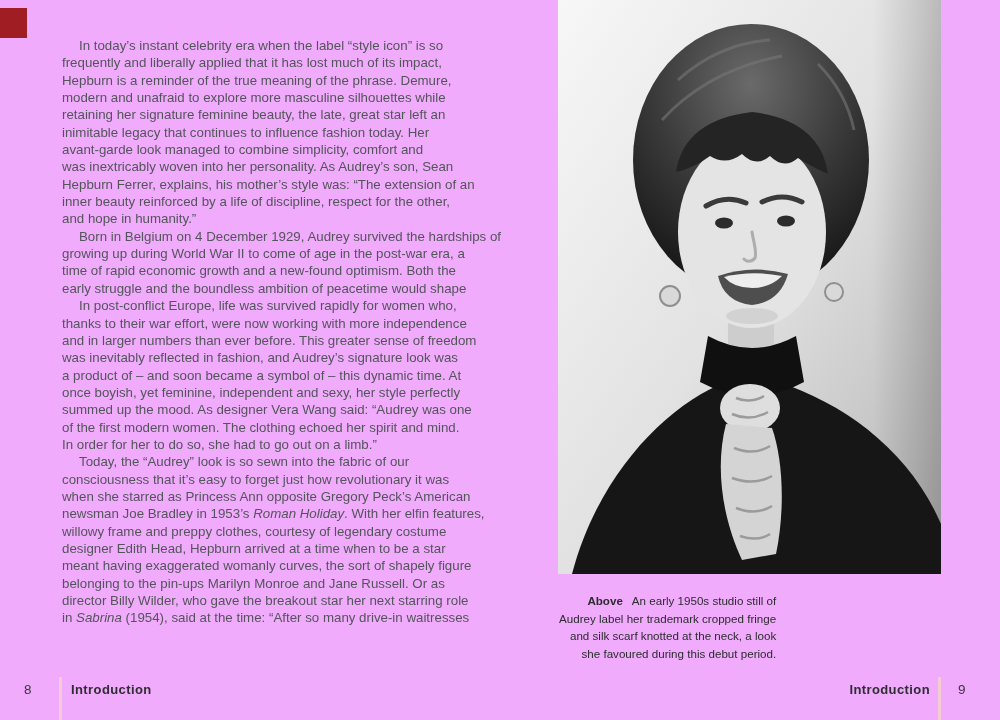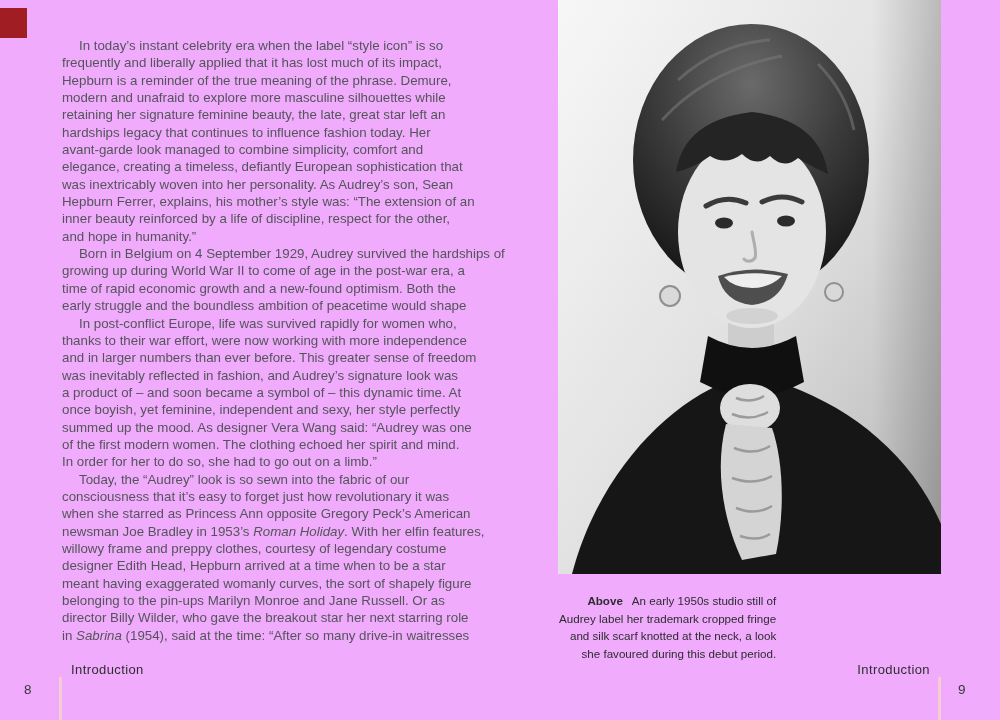--- a/index.html
+++ b/index.html
@@ -19,47 +19,46 @@
   .caption{position:absolute;left:559px;top:592px;font-size:11.6px;line-height:17.6px;
            color:#2c2c2e;text-align:right;}
   .cap-label{font-weight:bold;margin-right:9px;}
   
   .footer-pagenum{position:absolute;top:682px;font-size:13.5px;color:#38383a;}
   .footer-pagenum.left{left:24px;}
   .footer-pagenum.right{left:958px;}
   .footer-bar{position:absolute;top:677px;width:3px;height:43px;background:#f4ccd2;}
   .left-bar{left:59px;}
   .right-bar{left:938px;}
-  .footer-section{position:absolute;top:662px;font-size:13px;font-weight:normal;
+  .footer-section{position:absolute;top:682px;font-size:13px;font-weight:bold;
                   letter-spacing:.4px;color:#2e2e30;}
   .left-sec{left:71px;}
   .right-sec{right:70px;}
 </style>
 </head>
 <body>
 
 <div class="spread">
 
   <div class="corner-tab" style="background: rgb(160, 29, 36);"></div>
 
   <section>
     <div class="body-text" id="body-text" style="color: rgb(84, 85, 90);">
         <div class="tl indent">In today’s instant celebrity era when the label “style icon” is so</div>
         <div class="tl">frequently and liberally applied that it has lost much of its impact,</div>
         <div class="tl">Hepburn is a reminder of the true meaning of the phrase. Demure,</div>
         <div class="tl">modern and unafraid to explore more masculine silhouettes while</div>
         <div class="tl">retaining her signature feminine beauty, the late, great star left an</div>
-        <div class="tl">hardships legacy that continues to influence fashion today. Her</div>
+        <div class="tl">inimitable legacy that continues to influence fashion today. Her</div>
         <div class="tl">avant-garde look managed to combine simplicity, comfort and</div>
-        <div class="tl">elegance, creating a timeless, defiantly European sophistication that</div>
         <div class="tl">was inextricably woven into her personality. As Audrey’s son, Sean</div>
         <div class="tl">Hepburn Ferrer, explains, his mother’s style was: “The extension of an</div>
         <div class="tl">inner beauty reinforced by a life of discipline, respect for the other,</div>
         <div class="tl">and hope in humanity.”</div>
-        <div class="tl indent">Born in Belgium on 4 September 1929, Audrey survived the hardships of</div>
+        <div class="tl indent">Born in Belgium on 4 December 1929, Audrey survived the hardships of</div>
         <div class="tl">growing up during World War II to come of age in the post-war era, a</div>
         <div class="tl">time of rapid economic growth and a new-found optimism. Both the</div>
         <div class="tl">early struggle and the boundless ambition of peacetime would shape</div>
         <div class="tl indent">In post-conflict Europe, life was survived rapidly for women who,</div>
         <div class="tl">thanks to their war effort, were now working with more independence</div>
         <div class="tl">and in larger numbers than ever before. This greater sense of freedom</div>
         <div class="tl">was inevitably reflected in fashion, and Audrey’s signature look was</div>
         <div class="tl">a product of – and soon became a symbol of – this dynamic time. At</div>
         <div class="tl">once boyish, yet feminine, independent and sexy, her style perfectly</div>
         <div class="tl">summed up the mood. As designer Vera Wang said: “Audrey was one</div>

